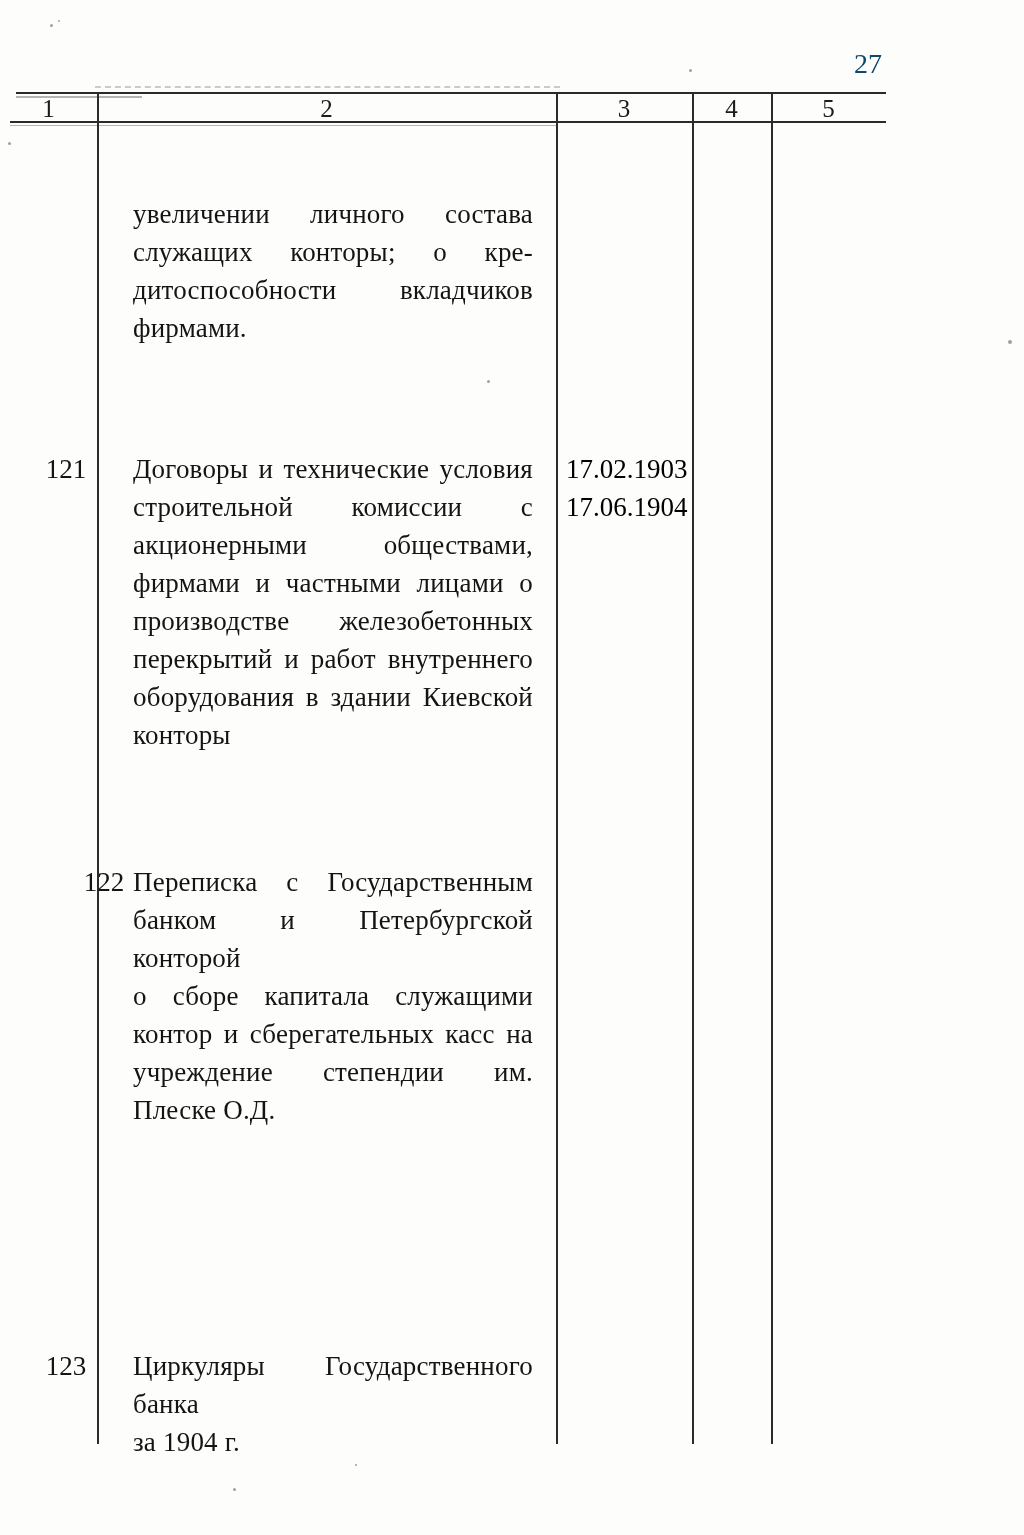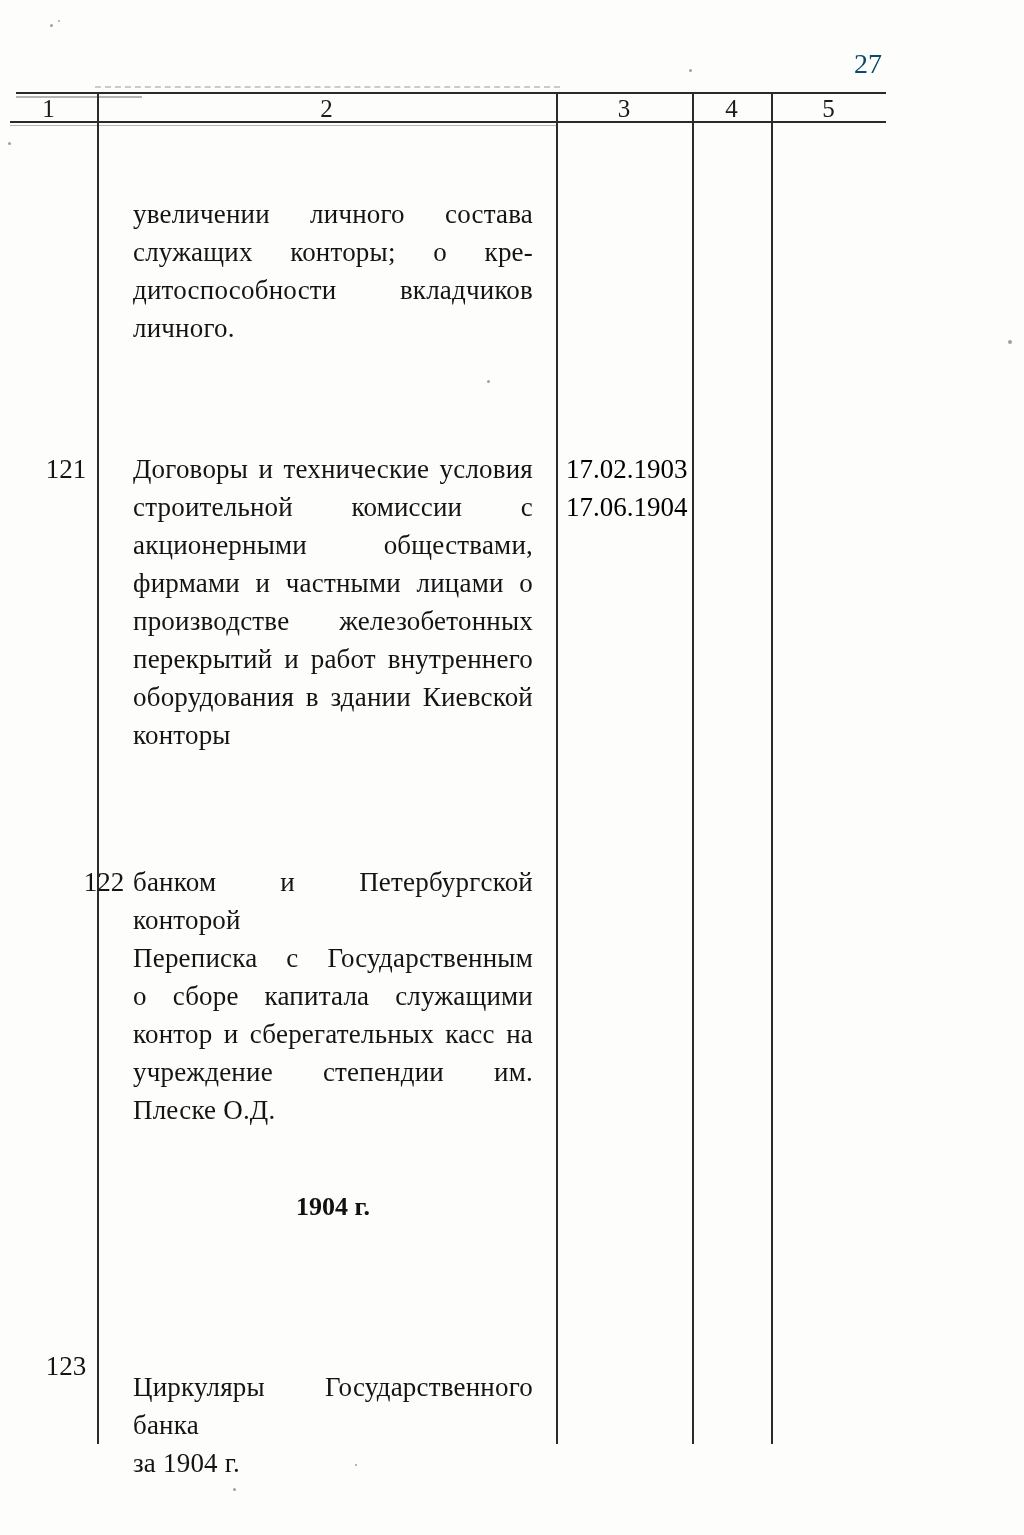--- a/index.html
+++ b/index.html
@@ -73,53 +73,52 @@
   <div class="col-head" style="left:0;    width:97px;">1</div>
   <div class="col-head" style="left:97px; width:459px;">2</div>
   <div class="col-head" style="left:556px;width:136px;">3</div>
   <div class="col-head" style="left:692px;width:79px;">4</div>
   <div class="col-head" style="left:771px;width:115px;">5</div>
 
   <div class="entry-text" style="top:195px;">
     <div class="ln just">увеличении личного состава</div>
     <div class="ln just">служащих конторы; о кре-</div>
     <div class="ln just">дитоспособности вкладчиков</div>
-    <div class="ln">личного.</div>
+    <div class="ln">фирмами.</div>
   </div>
 
   <div class="entry-num" style="top:450px;">121</div>
   <div class="entry-text" style="top:450px;">
     <div class="ln just">Договоры и технические условия</div>
     <div class="ln just">строительной комиссии с</div>
     <div class="ln just">акционерными обществами,</div>
     <div class="ln just">фирмами и частными лицами о</div>
     <div class="ln just">производстве железобетонных</div>
     <div class="ln just">перекрытий и работ внутреннего</div>
     <div class="ln just">оборудования в здании Киевской</div>
     <div class="ln">конторы</div>
   </div>
   <div class="dates" style="top:450px;">
     <div class="ln">17.02.1903</div>
     <div class="ln">17.06.1904</div>
   </div>
 
   <div class="entry-num" style="top:863px;margin-left:38px;">122</div>
   <div class="entry-text" style="top:863px;">
+    <div class="ln just">Переписка с Государственным</div>
     <div class="ln just">банком и Петербургской конторой</div>
-    <div class="ln just">Переписка с Государственным</div>
     <div class="ln just">о сборе капитала служащими</div>
     <div class="ln just">контор и сберегательных касс на</div>
     <div class="ln just">учреждение степендии им.</div>
     <div class="ln">Плеске О.Д.</div>
   </div>
 
-  <div class="year-heading">1904 г.</div>
 
   <div class="entry-num" style="top:1347px;">123</div>
-  <div class="entry-text" style="top:1347px;margin-top:21px;">
+  <div class="entry-text" style="top:1347px;">
     <div class="ln just">Циркуляры Государственного банка</div>
     <div class="ln">за 1904 г.</div>
   </div>
 
   <div class="speck" style="left:50px;  top:24px;   width:3px; height:3px;"></div>
   <div class="speck" style="left:58px;  top:20px;   width:2px; height:2px;"></div>
   <div class="speck" style="left:689px; top:69px;   width:3px; height:3px;"></div>
   <div class="speck" style="left:487px; top:380px;  width:3px; height:3px;"></div>
   <div class="speck" style="left:1008px;top:340px;  width:4px; height:4px;"></div>
   <div class="speck" style="left:8px;   top:142px;  width:3px; height:3px;"></div>

